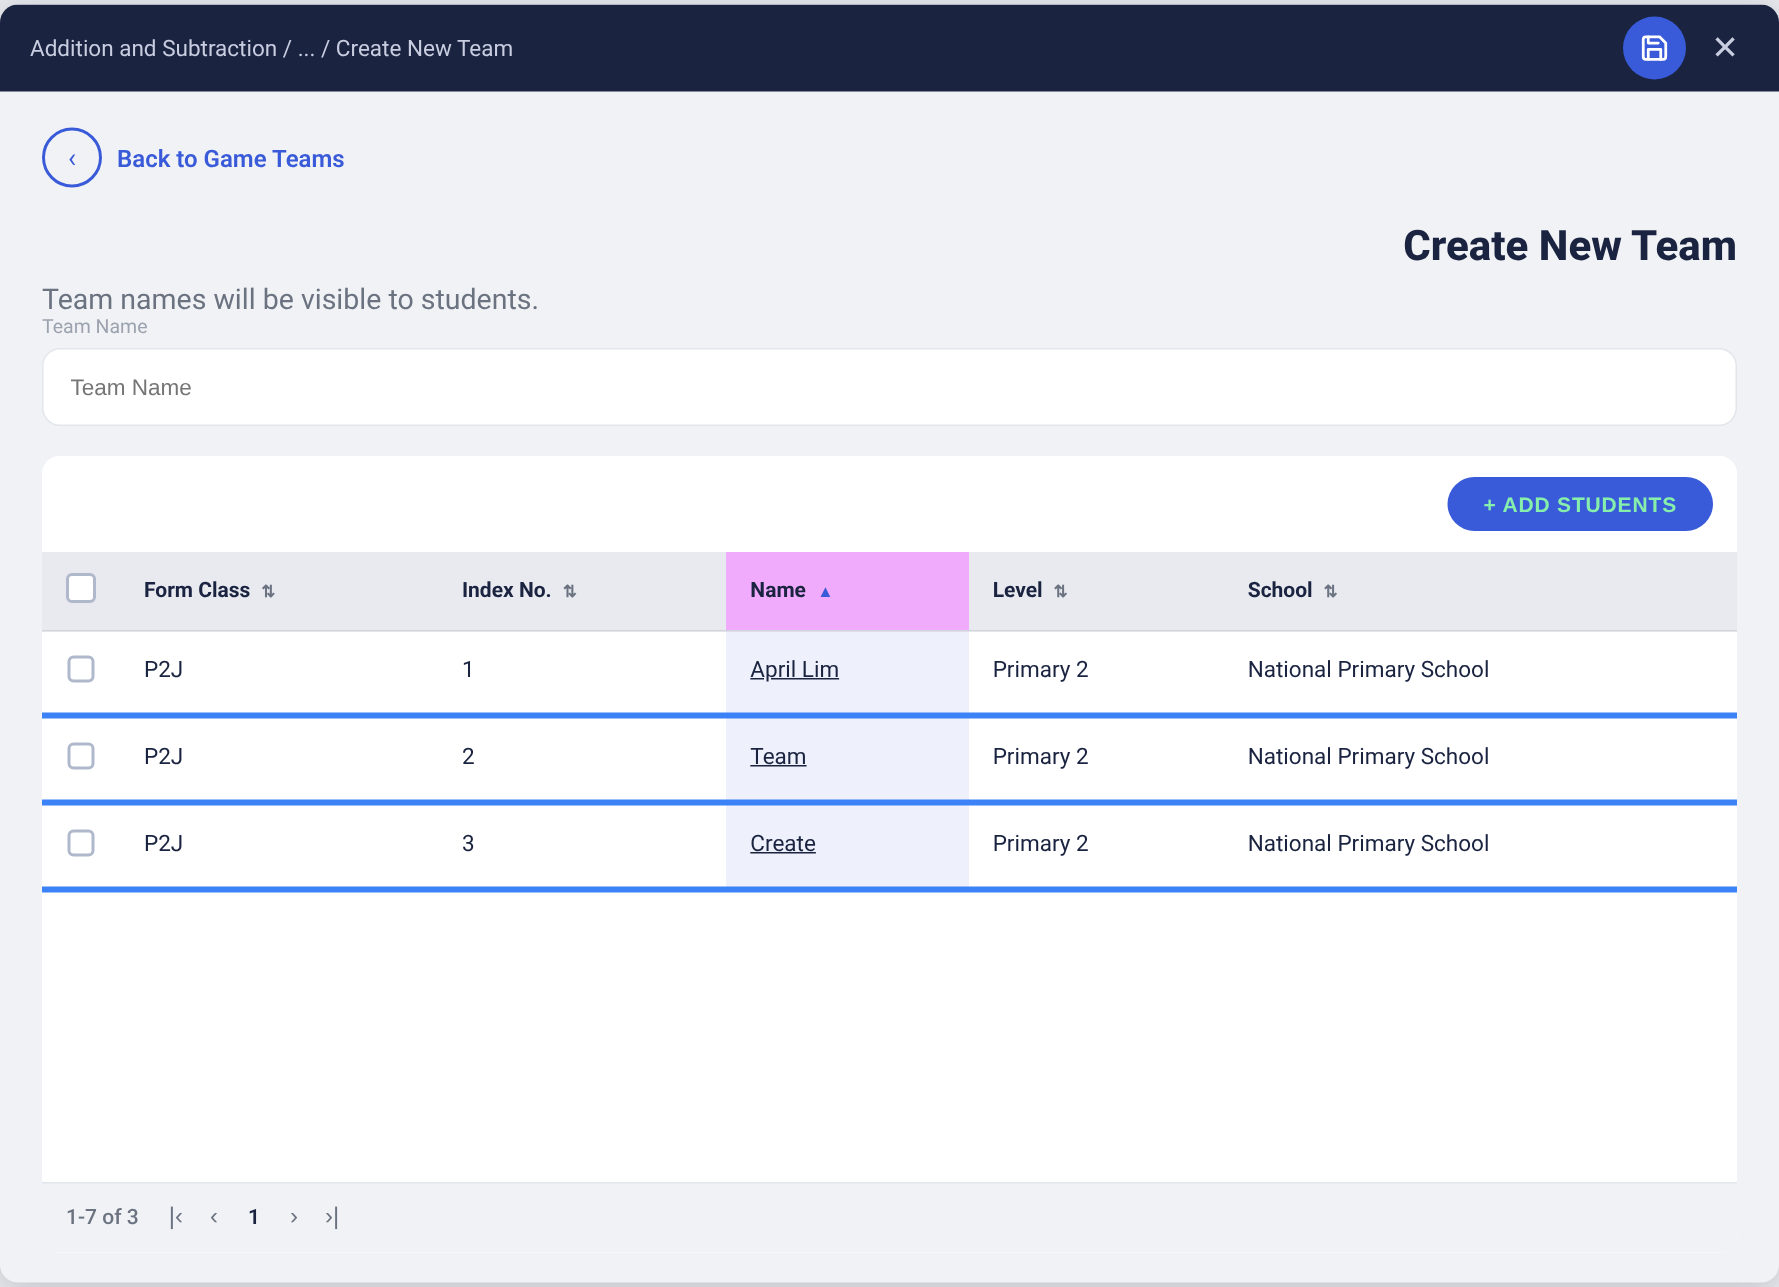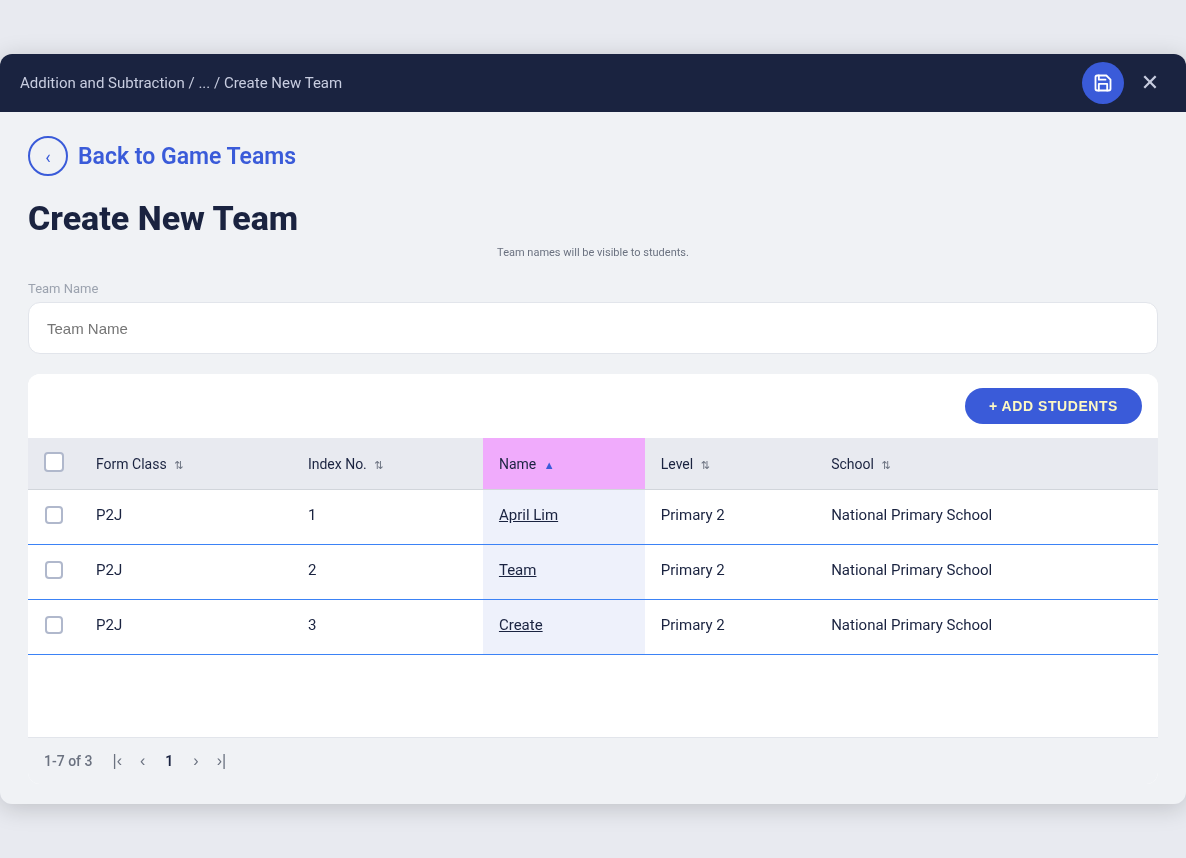--- a/index.html
+++ b/index.html
@@ -6,21 +6,21 @@
     body {
       font-family: -apple-system, BlinkMacSystemFont, 'Segoe UI', Roboto, sans-serif;
       background: #e8eaf0;
       display: flex;
       justify-content: center;
       align-items: center;
       min-height: 100vh;
     }
     .window {
       width: 1186px;
-      height: 750px;
+      height: 852px;
       background: #f0f2f5;
       border-radius: 12px;
       overflow: hidden;
       display: flex;
       flex-direction: column;
       box-shadow: 0 4px 24px rgba(0,0,0,0.18);
     }
     .titlebar {
       background: #1a2340;
       height: 58px;
@@ -87,34 +87,33 @@
       border: 2px solid #3a5bd9;
       display: flex;
       align-items: center;
       justify-content: center;
       color: #3a5bd9;
       font-size: 18px;
       flex-shrink: 0;
     }
     .back-text {
       color: #3a5bd9;
-      font-size: 23px;
+      font-size: 16px;
       font-weight: 600;
     }
     .page-title {
-      font-size: 34px;
+      font-size: 28px;
       font-weight: 800;
       color: #1a2340;
       margin-bottom: 8px;
+      text-align: right;
     }
     .page-subtitle {
-      font-size: 11px;
+      font-size: 19px;
       color: #6b7280;
-      margin-bottom: 22px;
-      text-align: center;
     }
     .field-label {
       font-size: 13px;
       color: #9ca3af;
       margin-bottom: 6px;
     }
     .team-name-input {
       width: 100%;
       height: 52px;
       border-radius: 12px;
@@ -135,21 +134,21 @@
       flex-direction: column;
     }
     .table-toolbar {
       display: flex;
       justify-content: flex-end;
       padding: 14px 16px;
       background: white;
     }
     .add-students-btn {
       background: #3a5bd9;
-      color: #fef9c3;
+      color: #86efac;
       border: none;
       border-radius: 24px;
       padding: 10px 24px;
       font-size: 14px;
       font-weight: 700;
       cursor: pointer;
       display: flex;
       align-items: center;
       gap: 6px;
       letter-spacing: 0.04em;
@@ -162,37 +161,37 @@
       width: 100%;
       border-collapse: collapse;
     }
     thead tr {
       background: #e8eaf0;
     }
     thead th {
       padding: 14px 16px;
       text-align: left;
       font-size: 14px;
-      font-weight: 400;
+      font-weight: 700;
       color: #1a2340;
       border-bottom: 1px solid #d1d5db;
       white-space: nowrap;
     }
     thead th:first-child {
       width: 48px;
       text-align: center;
     }
     .sort-icon {
       display: inline-block;
       margin-left: 4px;
       font-size: 11px;
       color: #6b7280;
     }
     tbody tr {
-      border-bottom: 1px solid #3b82f6;
+      border-bottom: 4px solid #3b82f6;
       margin-top: 48px;
     }
     tbody tr td {
       padding: 16px 16px;
       font-size: 15px;
       color: #1a2340;
       vertical-align: top;
     }
     tbody tr td:first-child {
       width: 48px;

